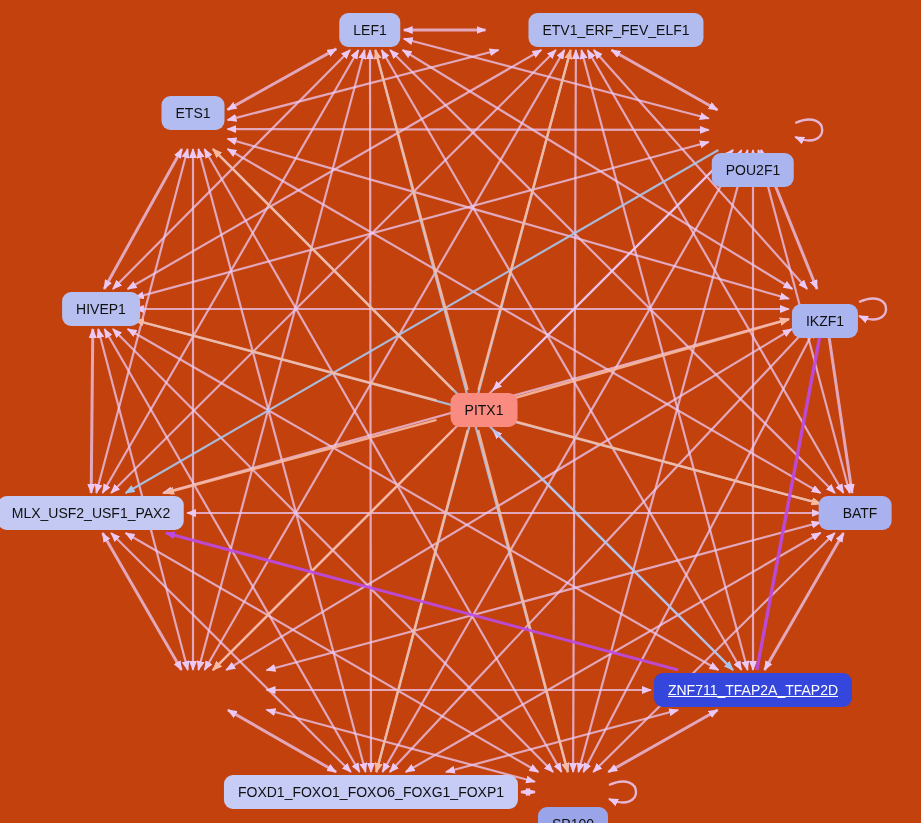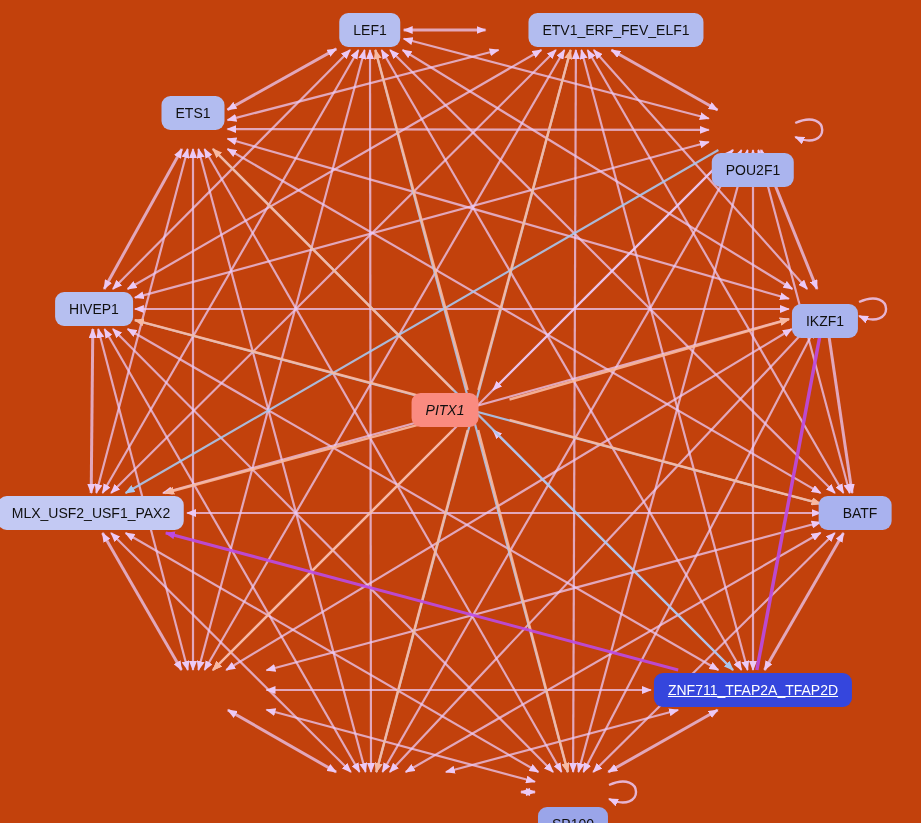--- a/index.html
+++ b/index.html
@@ -131,17 +131,18 @@
       <path d="M 609.0234375,785 C 645.0234375,769 645.0234375,815 609.0234375,799" fill="none" stroke="#ecc9f5" stroke-width="2.4" stroke-opacity="0.85" marker-end="url(#arrow-lavender)"></path>
     </svg>
 
 <div class="node" style="left: 370px; top: 30px; background: rgb(181, 190, 240); color: rgb(16, 16, 16);">LEF1</div>
     <div class="node" style="left: 576px; top: 30px; background: rgb(178, 188, 239); color: rgb(16, 16, 16); margin-left: 40px;">ETV1_ERF_FEV_ELF1</div>
     <div class="node" style="left: 753px; top: 130px; background: rgb(170, 180, 238); color: rgb(16, 16, 16); margin-top: 40px;">POU2F1</div>
     <div class="node" style="left: 825px; top: 321px; background: rgb(170, 180, 238); color: rgb(16, 16, 16);">IKZF1</div>
     <div class="node" style="left: 855px; top: 513px; background: rgb(169, 178, 239); color: rgb(16, 16, 16); padding-left: 24px;">BATF</div>
     <div class="node" style="left: 753px; top: 690px; background: rgb(53, 70, 221); color: rgb(255, 255, 255); text-decoration: underline;">ZNF711_TFAP2A_TFAP2D</div>
     <div class="node" style="left: 573px; top: 792px; background: rgb(154, 165, 233); color: rgb(16, 16, 16); margin-top: 32px;">SP100</div>
+    <div class="node" style="left: 371px; top: 792px; background: rgb(198, 204, 245); color: rgb(16, 16, 16);">FOXD1_FOXO1_FOXO6_FOXG1_FOXP1</div>
     <div class="node" style="left: 91px; top: 513px; background: rgb(195, 201, 243); color: rgb(16, 16, 16);">MLX_USF2_USF1_PAX2</div>
-    <div class="node" style="left: 94px; top: 309px; background: rgb(182, 191, 240); color: rgb(16, 16, 16);">HIVEP1</div>
+    <div class="node" style="left: 101px; top: 309px; background: rgb(182, 191, 240); color: rgb(16, 16, 16);">HIVEP1</div>
     <div class="node" style="left: 193px; top: 113px; background: rgb(178, 188, 240); color: rgb(16, 16, 16);">ETS1</div>
-    <div class="node" style="left: 445px; top: 410px; background: rgb(250, 139, 128); color: rgb(16, 16, 16); font-style: italic;">PITX1</div>
+    <div class="node" style="left: 484px; top: 410px; background: rgb(250, 139, 128); color: rgb(16, 16, 16);">PITX1</div>
   </div>
 
 </body></html>

